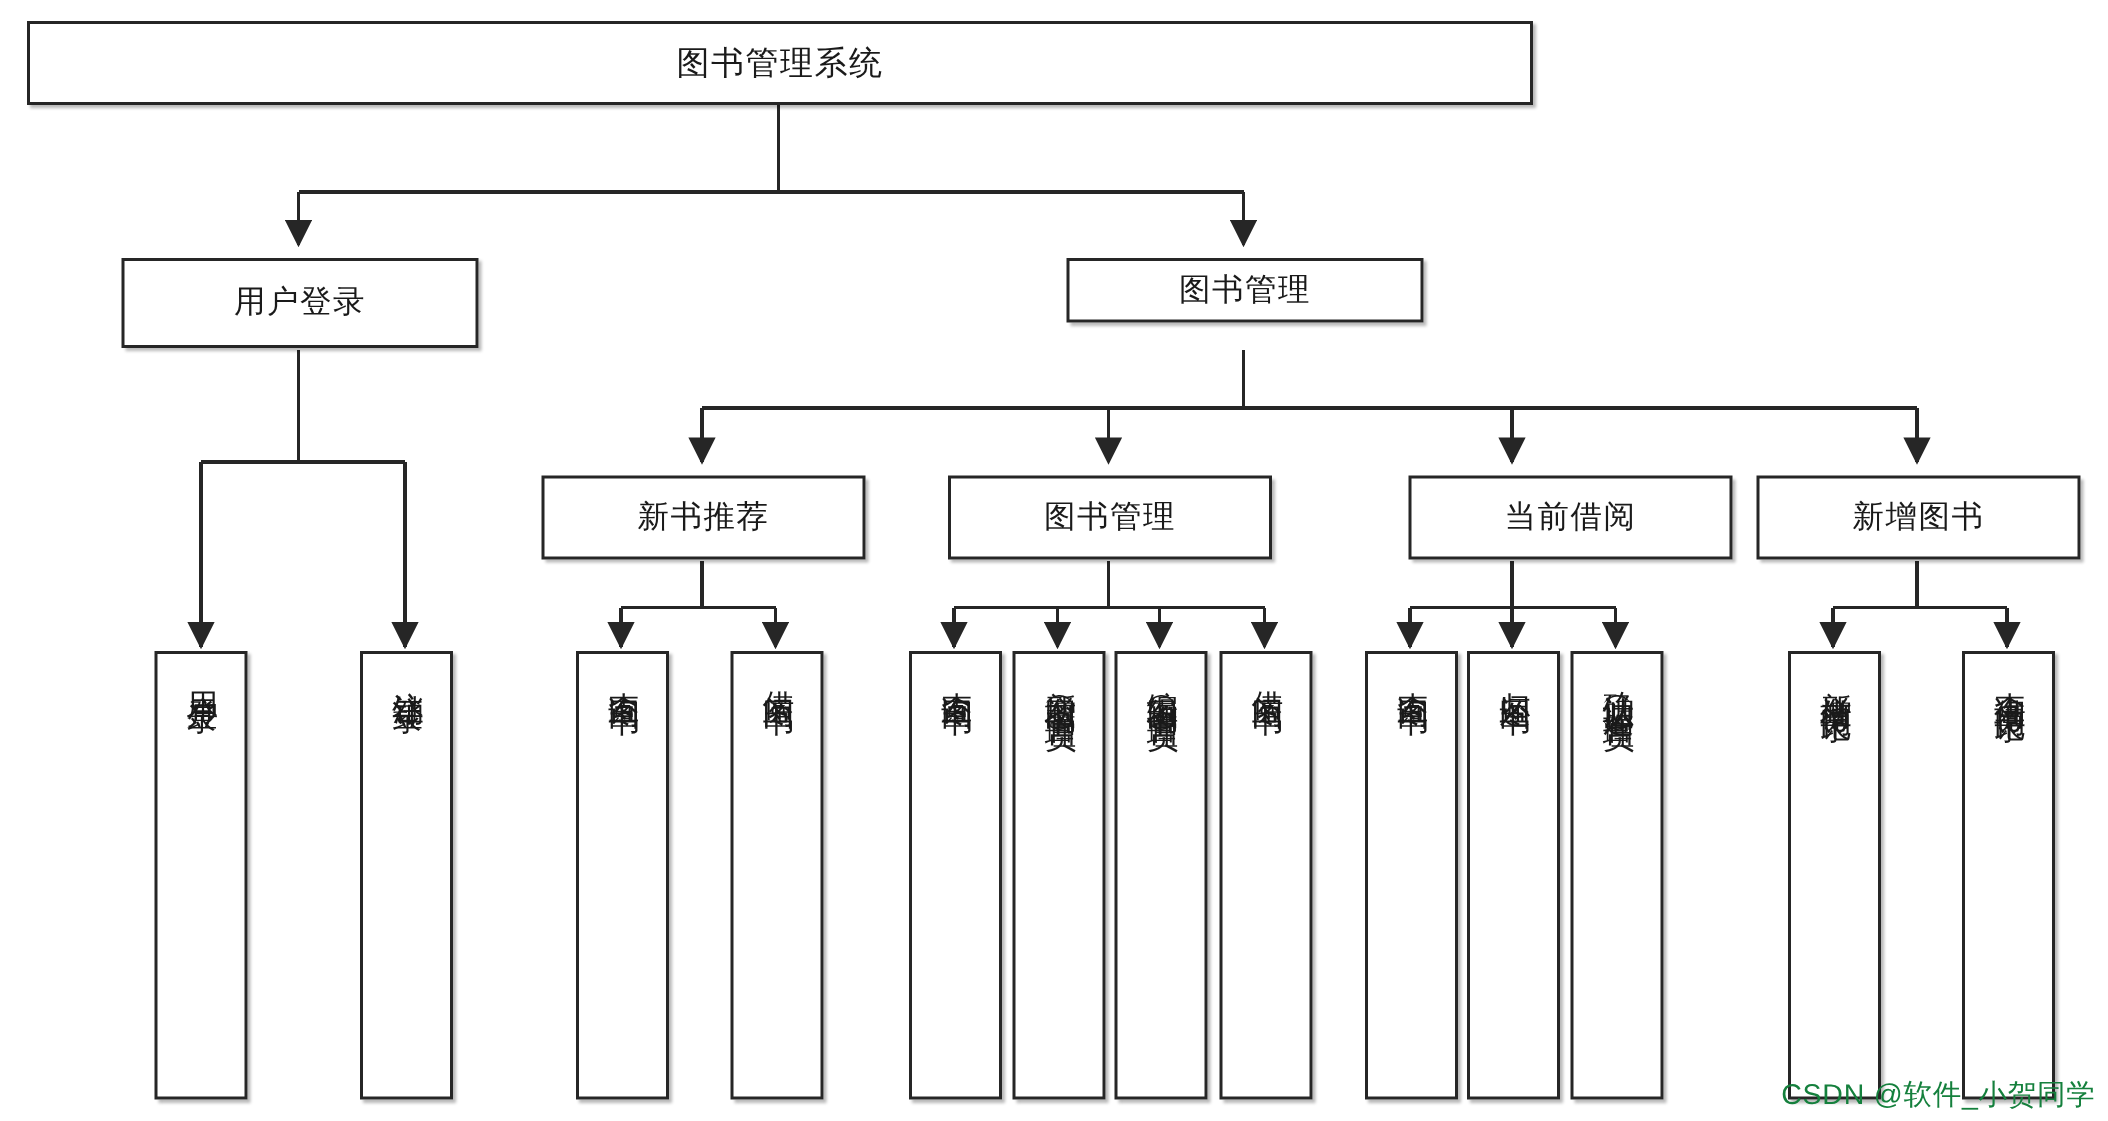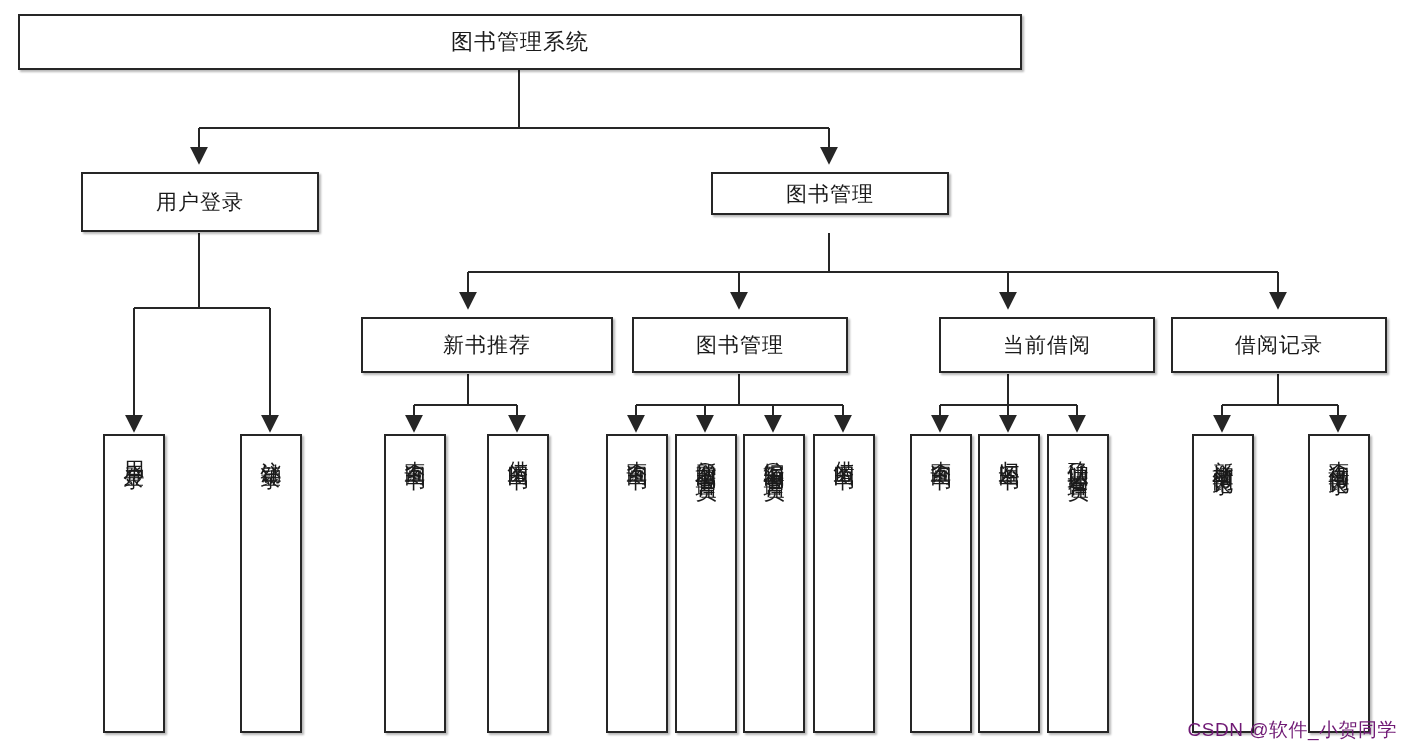--- a/index.html
+++ b/index.html
@@ -60,21 +60,21 @@
     letter-spacing: 3px;
     line-height: 1.15;
     white-space: nowrap;
     color: #1a1a1a;
   }
   .watermark {
     position: absolute;
     right: 8px;
     bottom: 4px;
     font-size: 19px;
-    color: #701a75;
+    color: #15803d;
     white-space: nowrap;
     letter-spacing: 0.5px;
   }
 </style>
 </head>
 <body>
 
 <div id="diagram">
 
   <svg id="connectors" viewBox="0 0 1405 747" width="1405" height="747" xmlns="http://www.w3.org/2000/svg">
@@ -131,31 +131,31 @@
     <span>图书管理系统</span>
   </div>
 
   <div class="node horiz" style="left:81px; top:172px; width:238px; height:60px;">
     <span>用户登录</span>
   </div>
   <div class="node horiz" style="left:711px; top:172px; width:238px; height:43px;">
     <span>图书管理</span>
   </div>
 
-  <div class="node horiz" style="left:361px; top:317px; width:252px; height:56px;">
+  <div class="node horiz" style="left:361px; top:317px; width:216px; height:56px;">
     <span>新书推荐</span>
   </div>
   <div class="node horiz" style="left:632px; top:317px; width:216px; height:56px;">
     <span>图书管理</span>
   </div>
   <div class="node horiz" style="left:939px; top:317px; width:216px; height:56px;">
     <span>当前借阅</span>
   </div>
   <div class="node horiz" style="left:1171px; top:317px; width:216px; height:56px;">
-    <span>借阅记录</span>
+    <span>新增图书</span>
   </div>
 
   <div class="node vert" style="left:103px; top:434px; width:62px; height:299px;">
     <span class="vlabel">用户登录</span>
   </div>
   <div class="node vert" style="left:240px; top:434px; width:62px; height:299px;">
     <span class="vlabel">注销登录</span>
   </div>
 
   <div class="node vert" style="left:384px; top:434px; width:62px; height:299px;">

